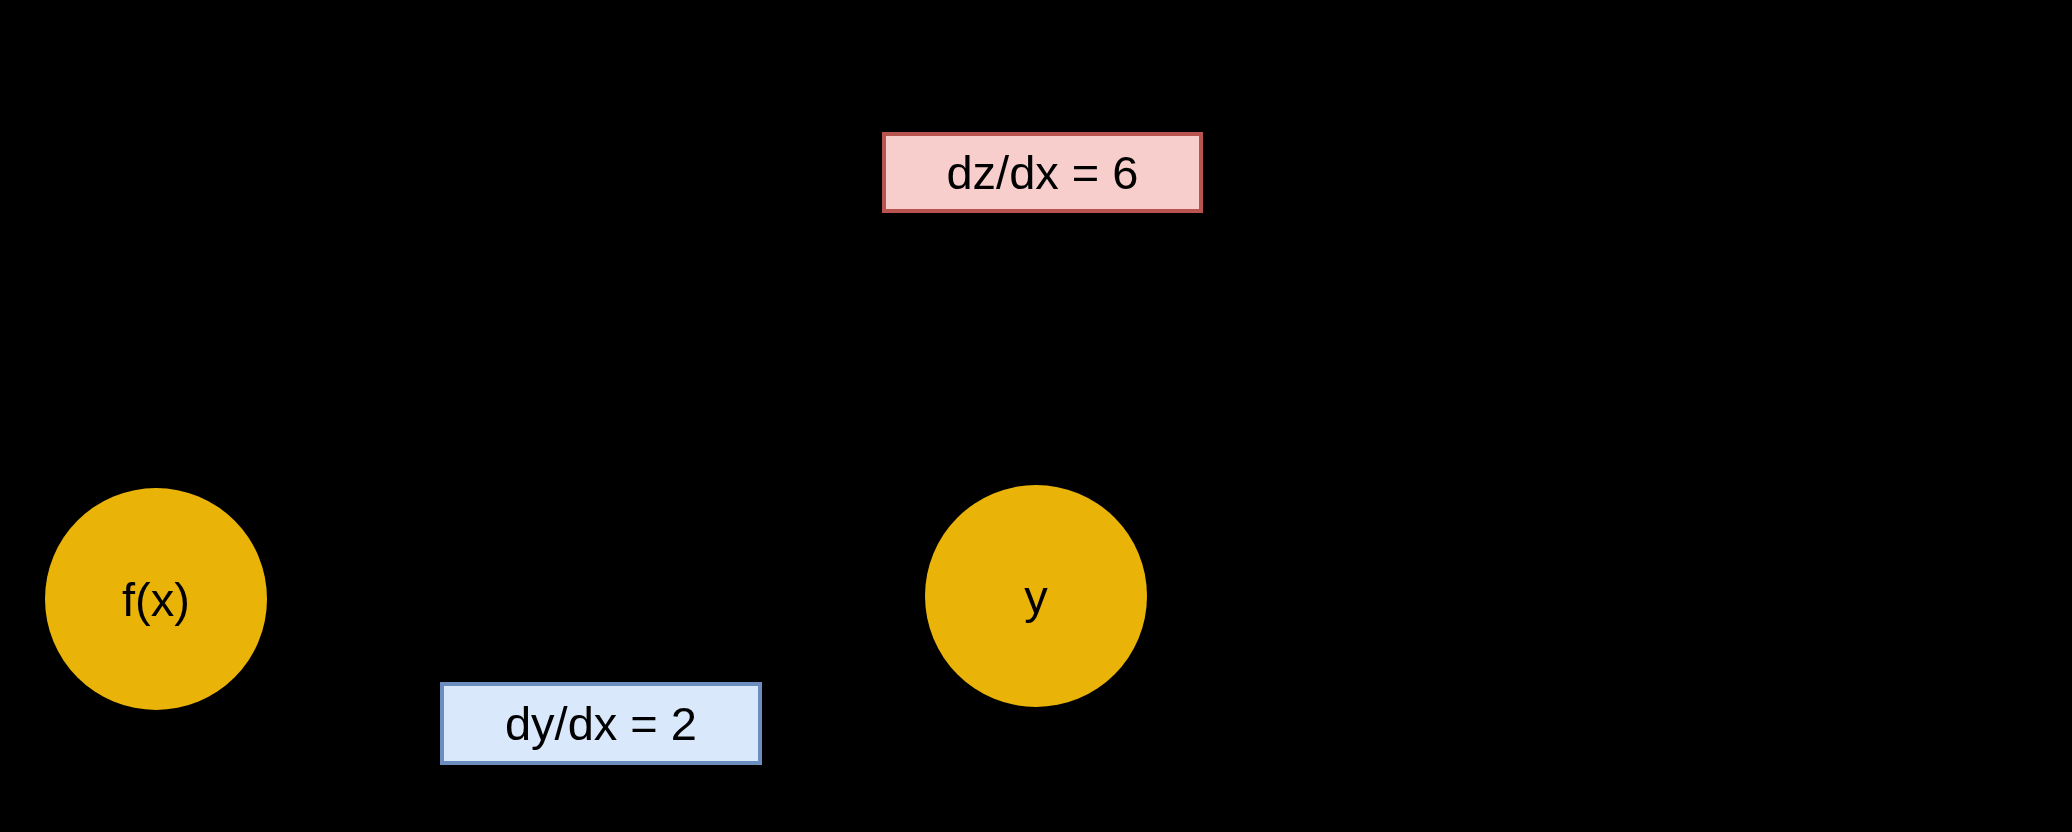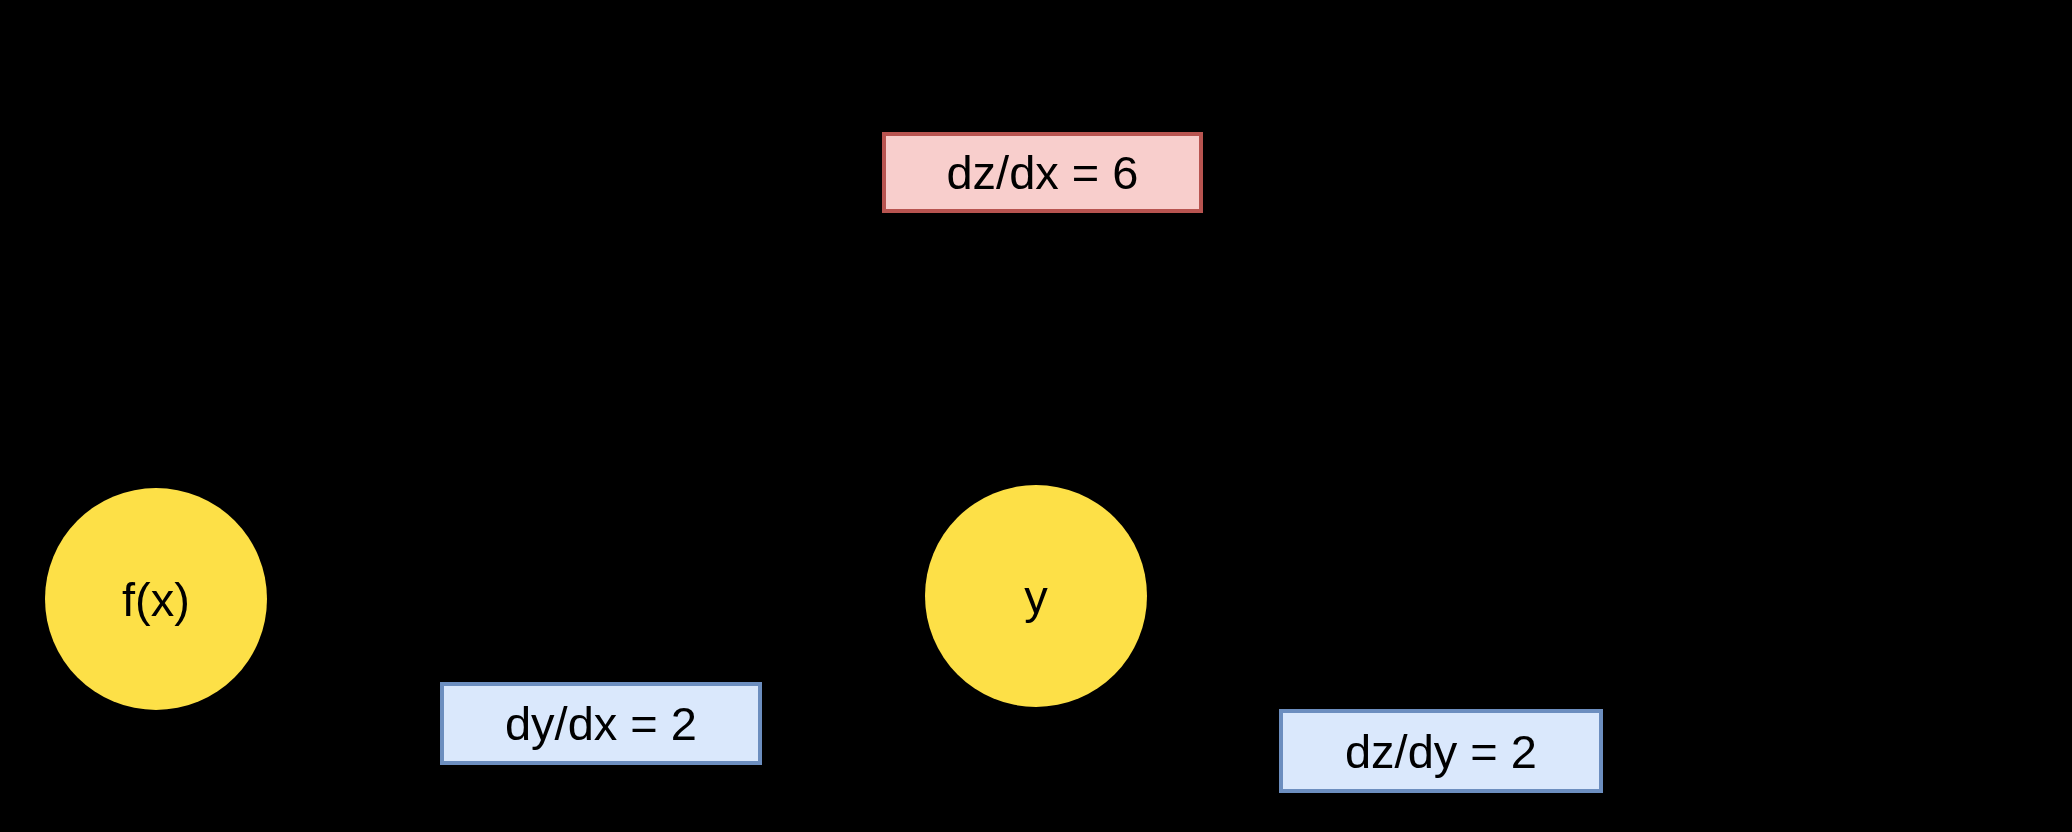--- a/index.html
+++ b/index.html
@@ -11,21 +11,21 @@
     position: relative;
     width: 1732px;
     height: 832px;
     background: #000000;
     overflow: hidden;
     font-family: "Liberation Sans", sans-serif;
     color: #000000;
   }
   .node {
     position: absolute;
-    background: #fde047;
+    background: #eab308;
     border-radius: 50%;
     display: flex;
     align-items: center;
     justify-content: center;
     font-size: 47px;
     line-height: 1;
   }
   #node-fx { left: 45px;   top: 488px; width: 222px; height: 222px; }
   #node-y  { left: 925px;  top: 485px; width: 222px; height: 222px; }
   #node-z  { left: 1803px; top: 488px; width: 224px; height: 224px; }
@@ -71,17 +71,14 @@
   </div>
 
   <div class="node" id="node-z">
     <span>z</span>
   </div>
 
   <div class="label-box blue" id="box-dydx">
     <span>dy/dx = 2</span>
   </div>
 
-  <div class="label-box blue" id="box-dzdy">
-    <span>dz/dy = 2</span>
-  </div>
 
 </div>
 
 </body></html>

